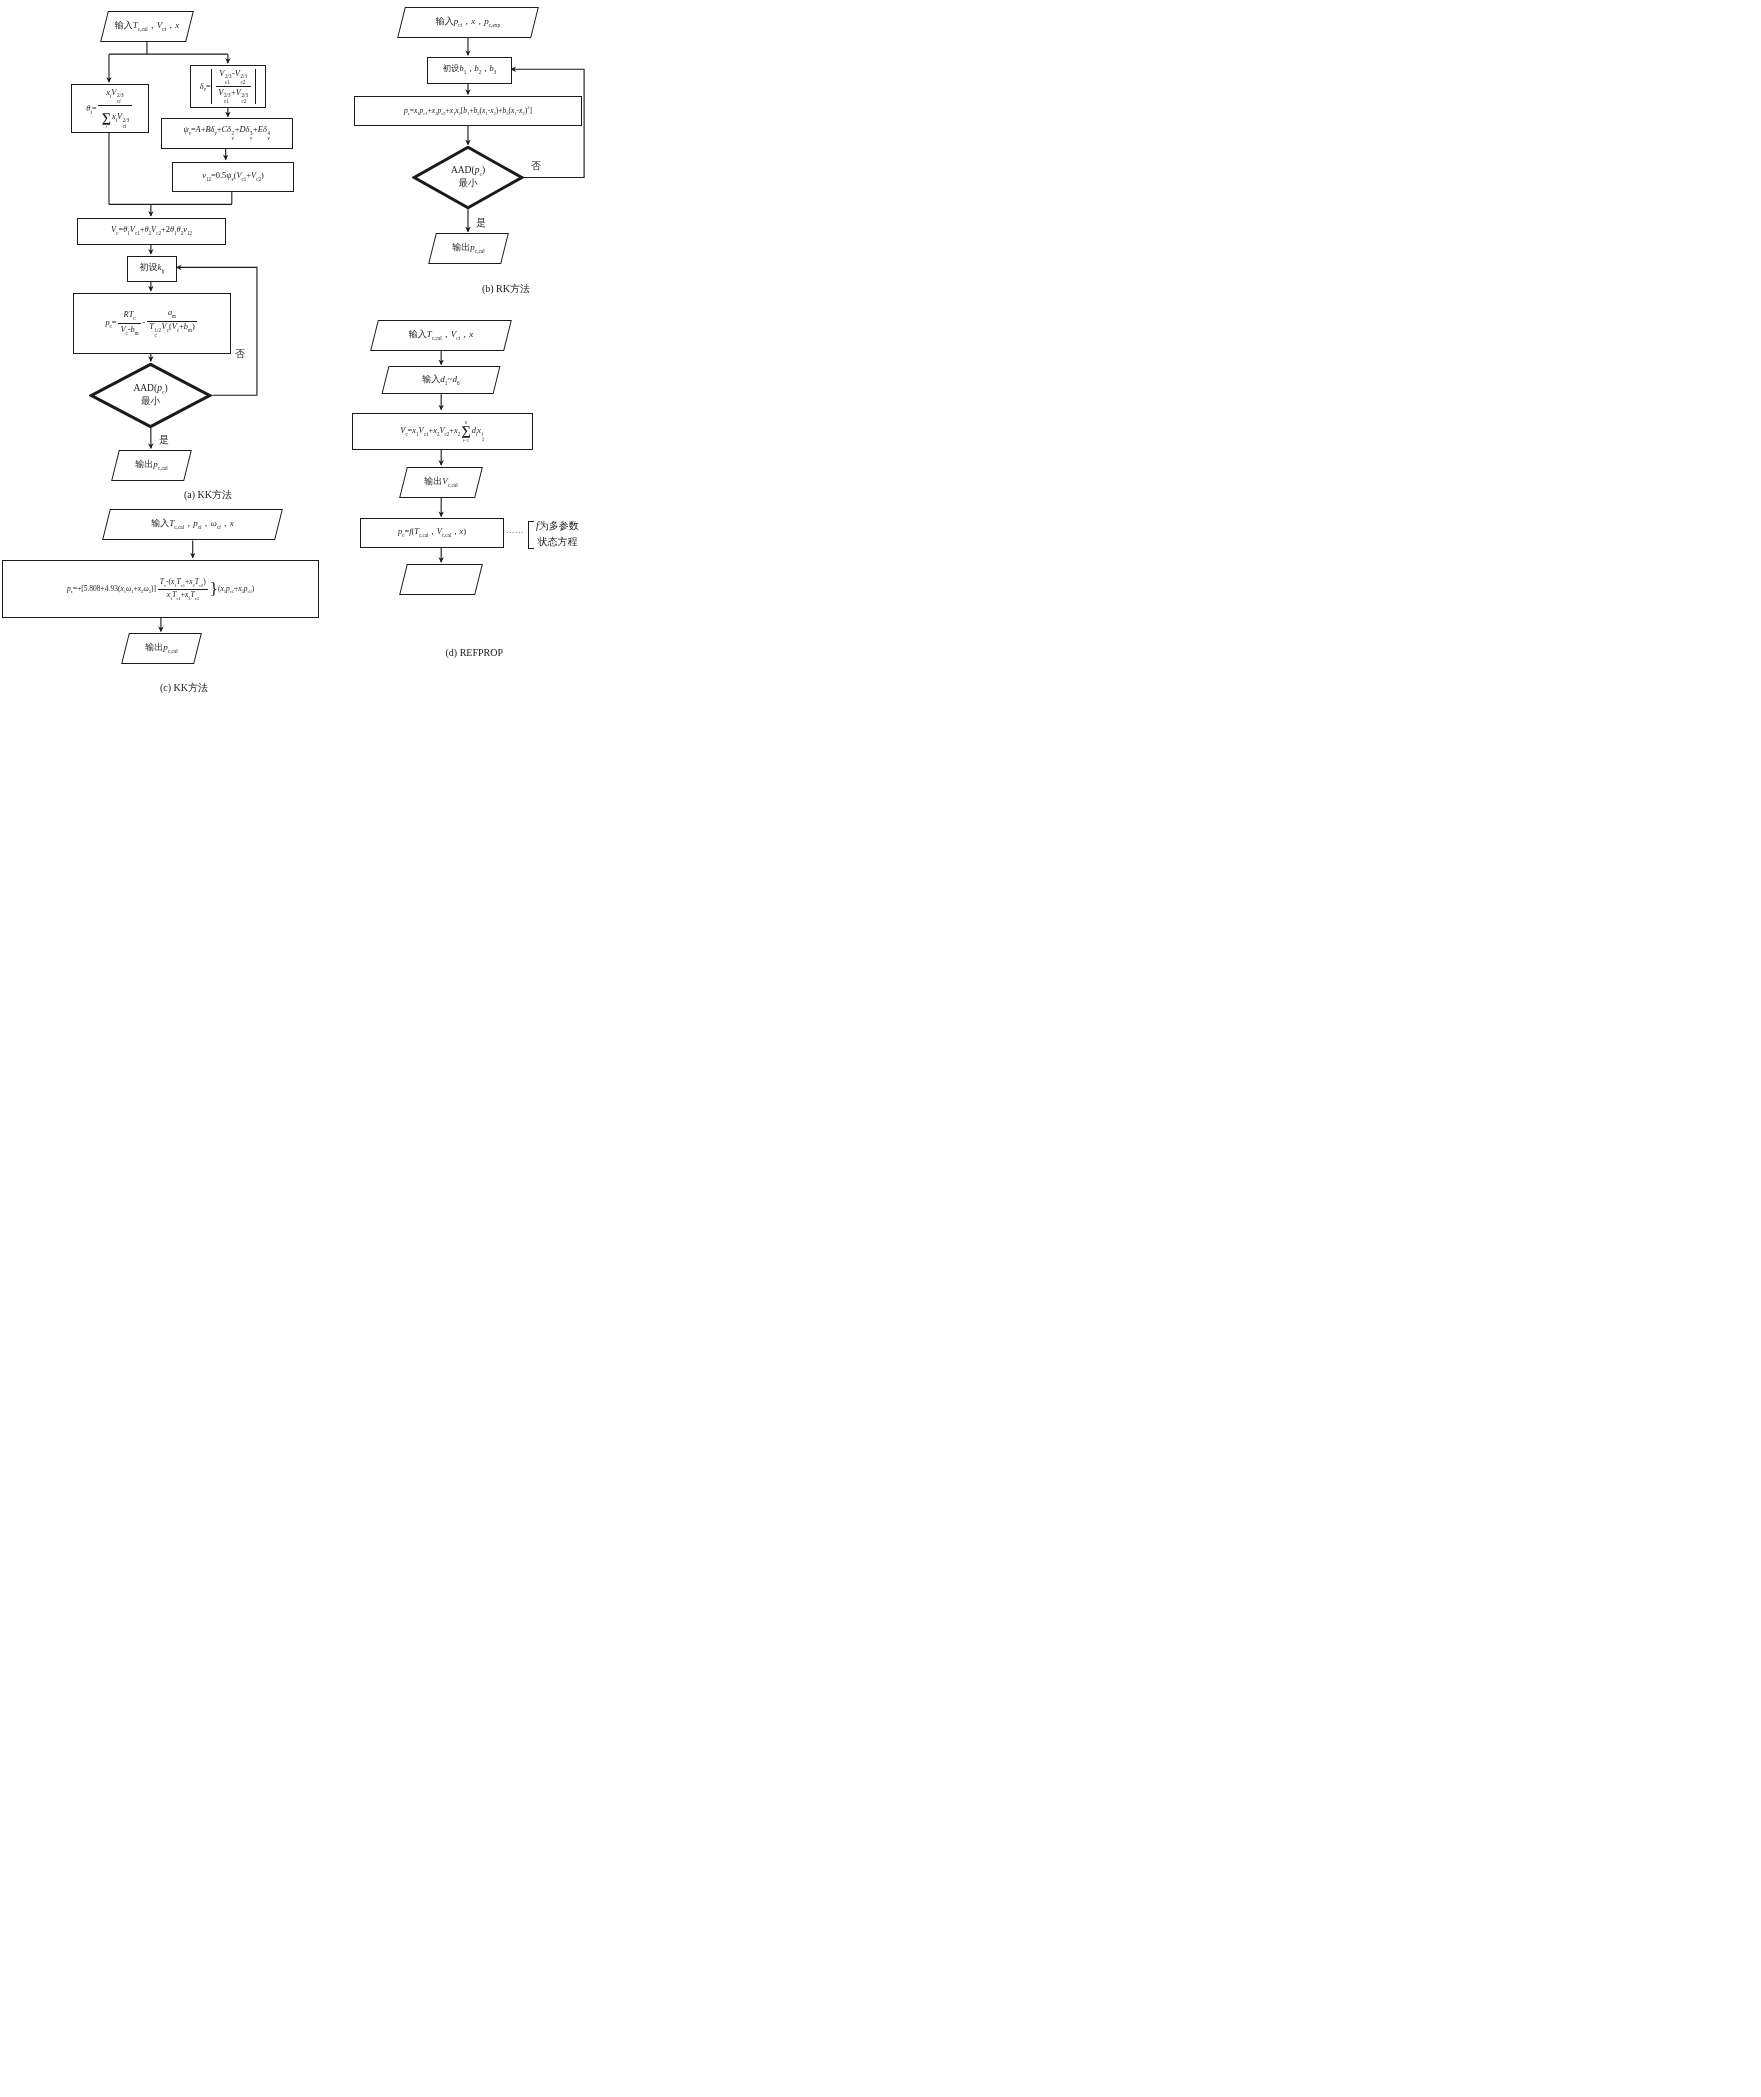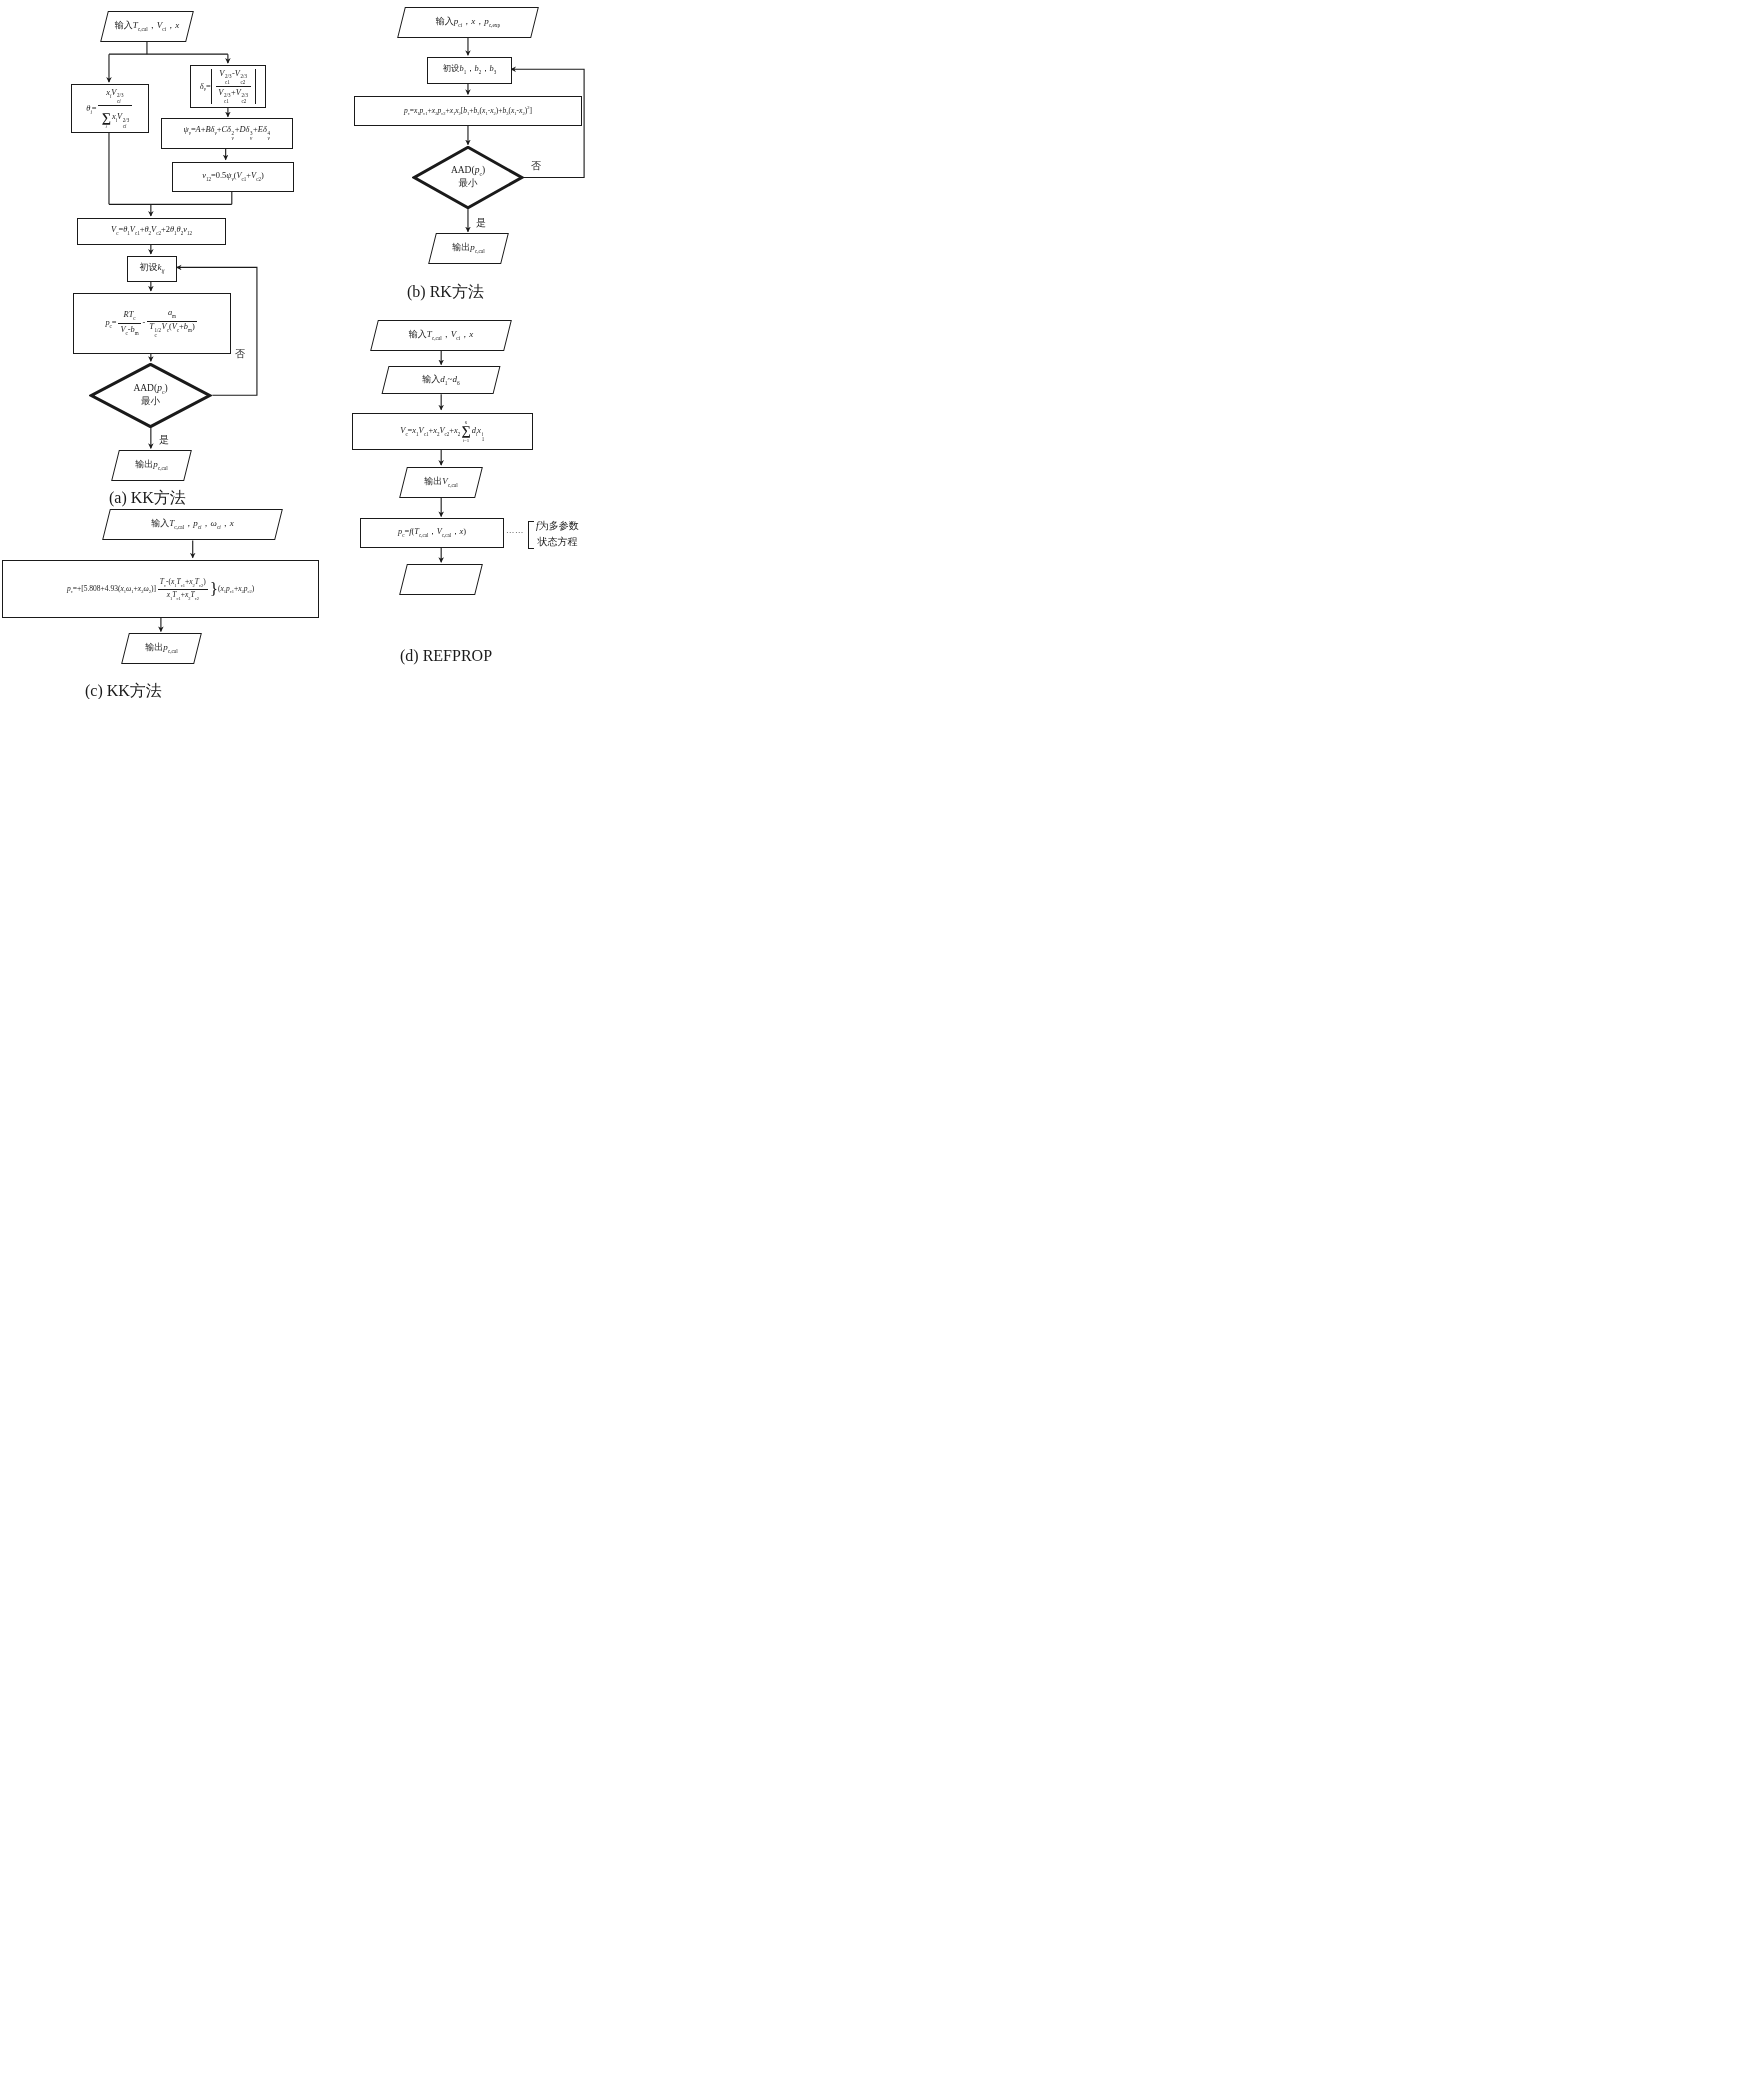--- a/index.html
+++ b/index.html
@@ -9,21 +9,21 @@
   #wires{position:absolute;left:0;top:0;width:587px;height:699px;z-index:0;}
   .node{position:absolute;z-index:1;display:flex;align-items:center;justify-content:center;
         text-align:center;font-size:8.4px;line-height:1.25;}
   .process{border:1.7px solid #1a1a1a;background:#fff;}
   .pgram{background:transparent;}
   .pgram::before{content:"";position:absolute;inset:0;background:#fff;border:1.7px solid #1a1a1a;
                  transform:skewX(-14deg);}
   .pgram .txt{position:relative;}
   .decision .ds{position:absolute;inset:0;width:100%;height:100%;}
   .txt{position:relative;padding:0 3.4px;}
-  .cap{position:absolute;z-index:1;text-align:left;font-size:16px;}
+  .cap{position:absolute;z-index:1;text-align:right;font-size:10px;}
   .lbl{position:absolute;z-index:1;font-size:10px;}
   .note-bracket{position:absolute;z-index:1;width:5px;border-left:1.1px solid #1a1a1a;
                 border-top:1.1px solid #1a1a1a;border-bottom:1.1px solid #1a1a1a;}
   .note-text{position:absolute;z-index:1;font-size:10px;line-height:1.6;text-align:center;white-space:nowrap;}
   .dots{position:absolute;z-index:1;font-size:8.4px;letter-spacing:0.6px;}
   i{font-style:italic;}
   sub,sup{font-size:0.6em;}
   .frac{display:inline-flex;flex-direction:column;vertical-align:middle;margin:0 1.7px;text-align:center;}
   .fn{display:block;padding:0 2.2px 0.6px;border-bottom:1.1px solid #1a1a1a;}
   .fd{display:block;padding:0.6px 2.2px 0;}
@@ -251,16 +251,16 @@
   <span class="dots" style="left:506px;top:526px">……</span>
   <div class="note-bracket" style="left:528px;top:521px;height:26px"></div>
   <div class="note-text" style="left:536px;top:518px">
     <span><i>f</i>为多参数</span><br>
     <span>状态方程</span></div>
 
   <div class="node pgram" style="left:403px;top:564px;width:76px;height:31px;font-size:9px">
     <span class="txt"></span>
     </div>
 
-  <div class="cap" style="left:400px;top:647px;width:123px">(d) REFPROP</div>
+  <div class="cap" style="left:380px;top:647px;width:123px">(d) REFPROP</div>
 
 </div>
 
 
 </body></html>

